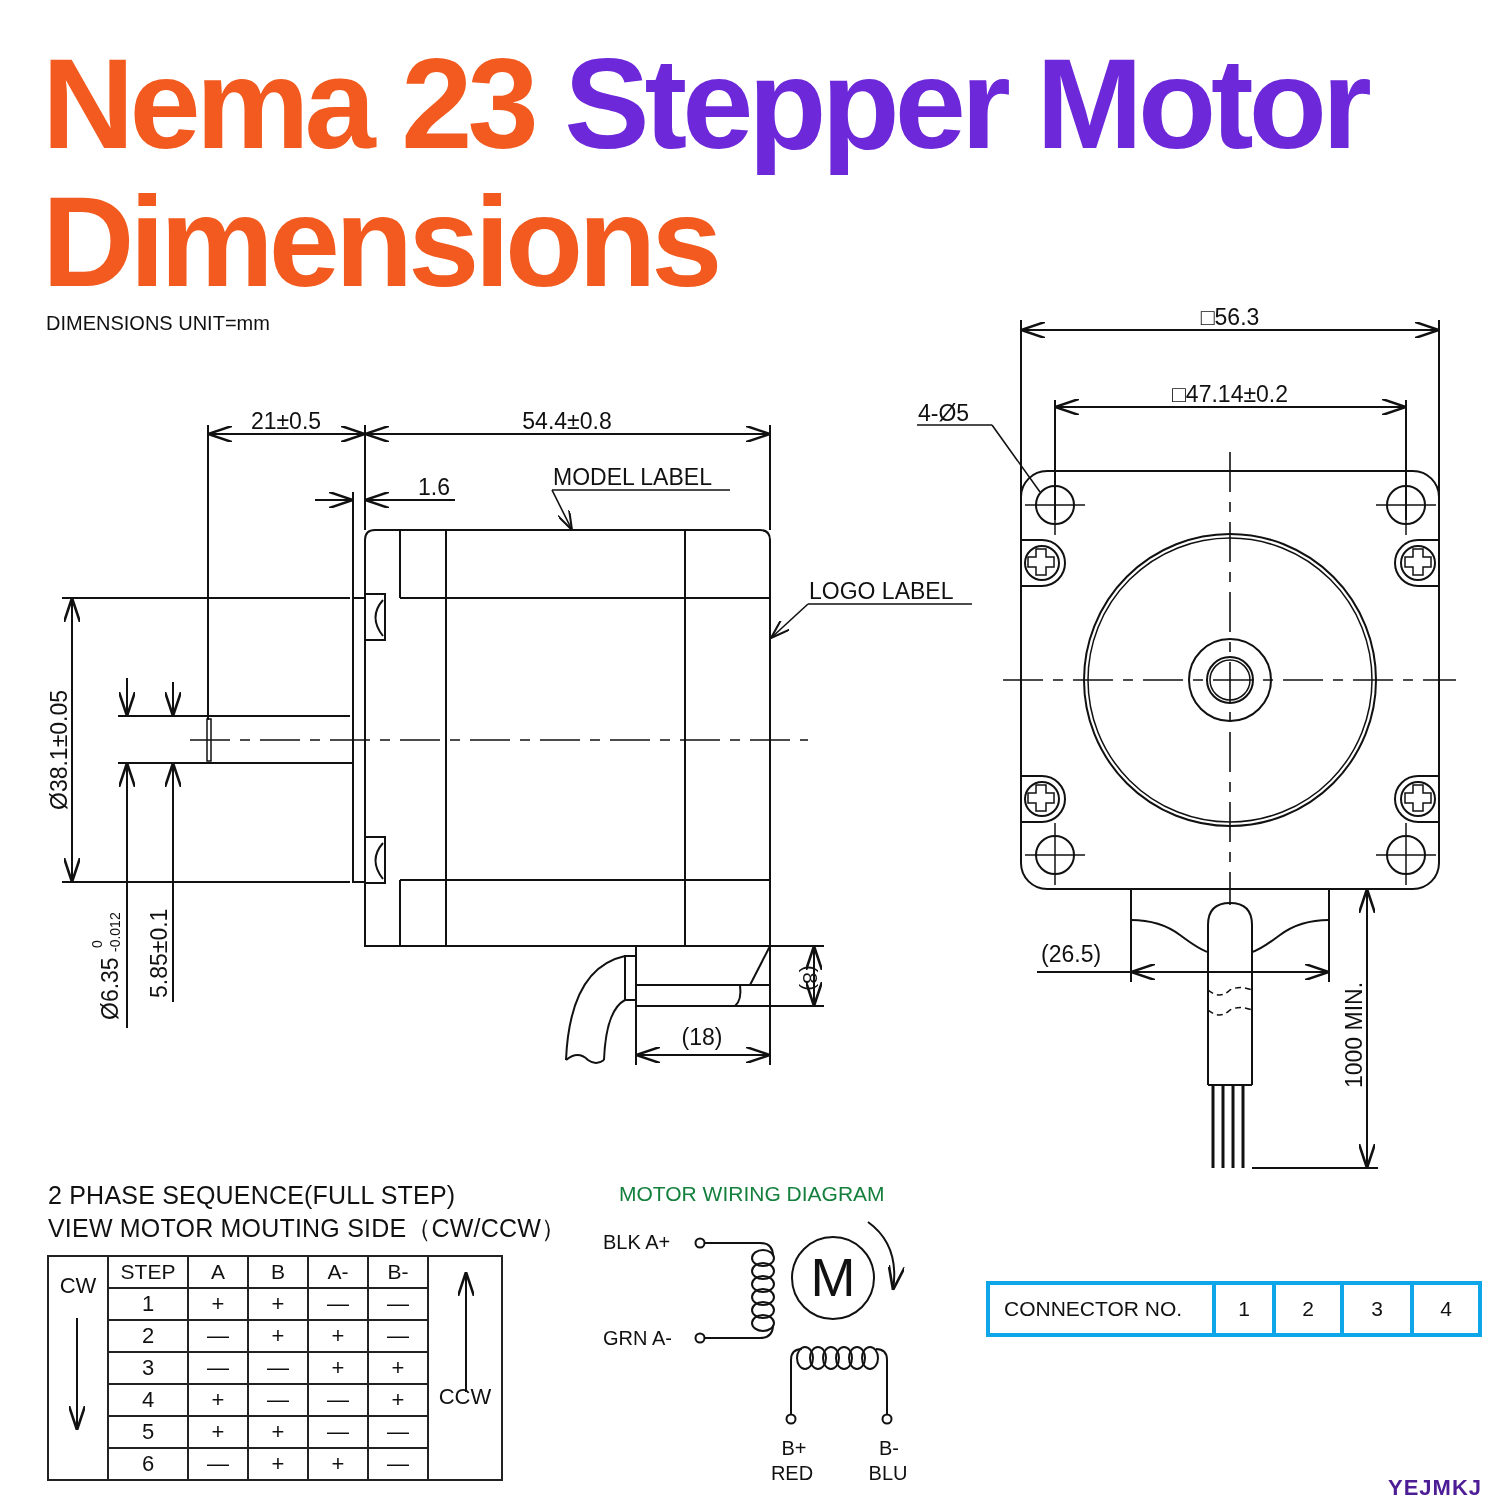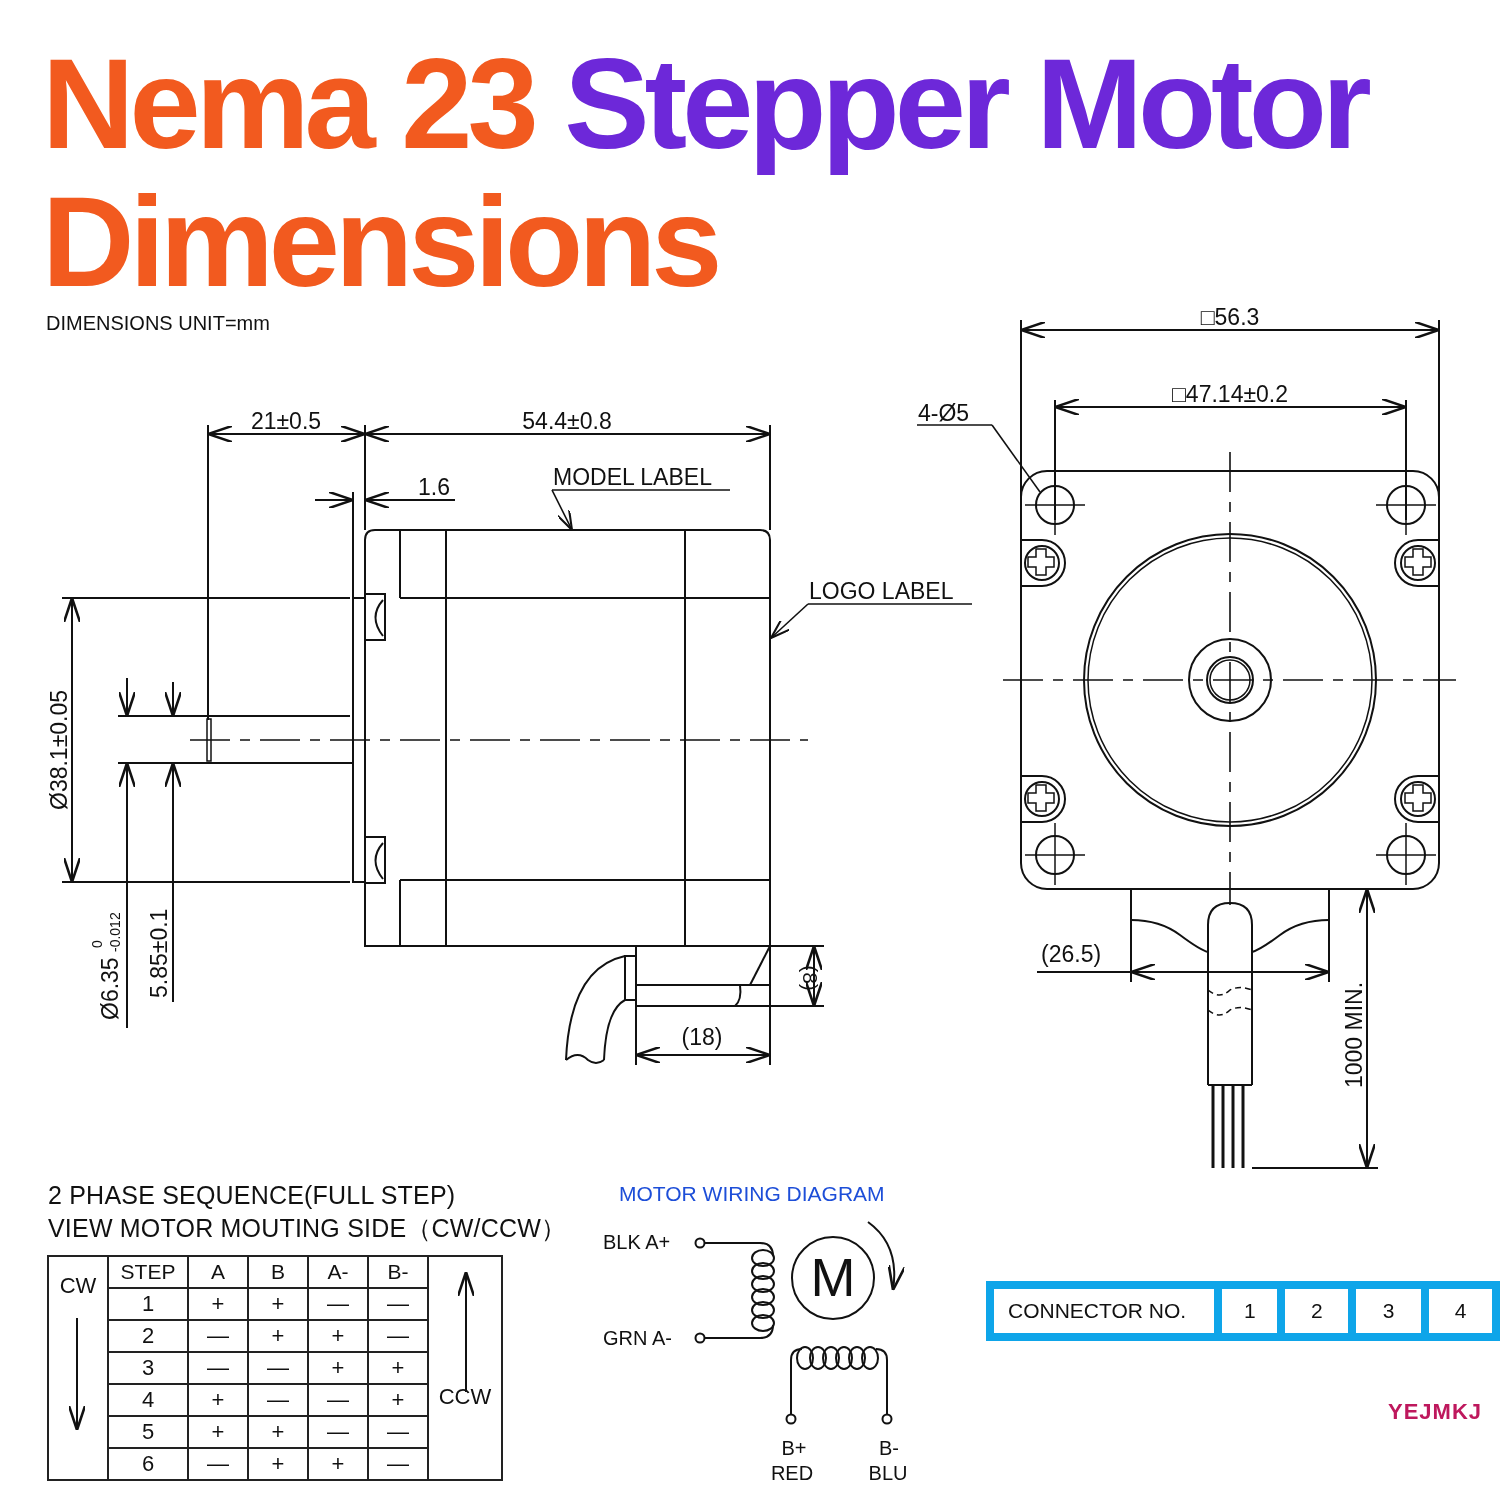--- a/index.html
+++ b/index.html
@@ -6,27 +6,27 @@
   body { width: 1500px; height: 1500px; position: relative; overflow: hidden; font-family: "Liberation Sans", sans-serif; }
   .title { position: absolute; left: 42px; font-family: "Liberation Sans", sans-serif; font-weight: bold; letter-spacing: -5px; line-height: 1; }
   .title-line1 { top: 40px; font-size: 128px; }
   .title-line2 { top: 178px; font-size: 128px; }
   .orange { color: #f25a1f; }
   .black { color: #6d28d9; }
   .units { position: absolute; left: 46px; top: 312px; font-size: 20px; color: #111; }
   svg { position: absolute; left: 0; top: 0; }
   svg text { font-family: "Liberation Sans", sans-serif; fill: #111; }
   .seq-title { position: absolute; left: 48px; font-size: 25px; color: #111; letter-spacing: 0.2px; }
-  .wiring-title { position: absolute; left: 619px; top: 1182px; font-size: 21px; color: #1d4ed8; }
+  .wiring-title { position: absolute; left: 619px; top: 1182px; font-size: 21px; color: #15803d; }
   table.seq { position: absolute; left: 47px; top: 1255px; border-collapse: collapse; }
   table.seq td { border: 2px solid #222; text-align: center; font-size: 22px; height: 30px; padding: 0; color: #111; }
   table.seq td.hdr { font-size: 21px; }
   table.conn { position: absolute; left: 986px; top: 1281px; border-collapse: collapse; }
-  table.conn td { border: 8px solid #0ea5e9; font-size: 21px; color: #111; padding: 0; text-align: center; }
-  .watermark { position: absolute; left: 1388px; top: 1399px; font-size: 22px; font-weight: bold; color: #be185d; letter-spacing: 1px; text-align: right; }
+  table.conn td { border: 4px solid #0ea5e9; font-size: 21px; color: #111; padding: 0; text-align: center; }
+  .watermark { position: absolute; left: 1388px; top: 1475px; font-size: 22px; font-weight: bold; color: #4c1d95; letter-spacing: 1px; text-align: right; }
 </style>
 </head>
 <body>
 
 <div class="title title-line1">
   <span class="orange">Nema 23</span>
   <span class="black">Stepper Motor</span>
 </div>
 <div class="title title-line2 orange">Dimensions</div>
 <div class="units">DIMENSIONS UNIT=mm</div>

